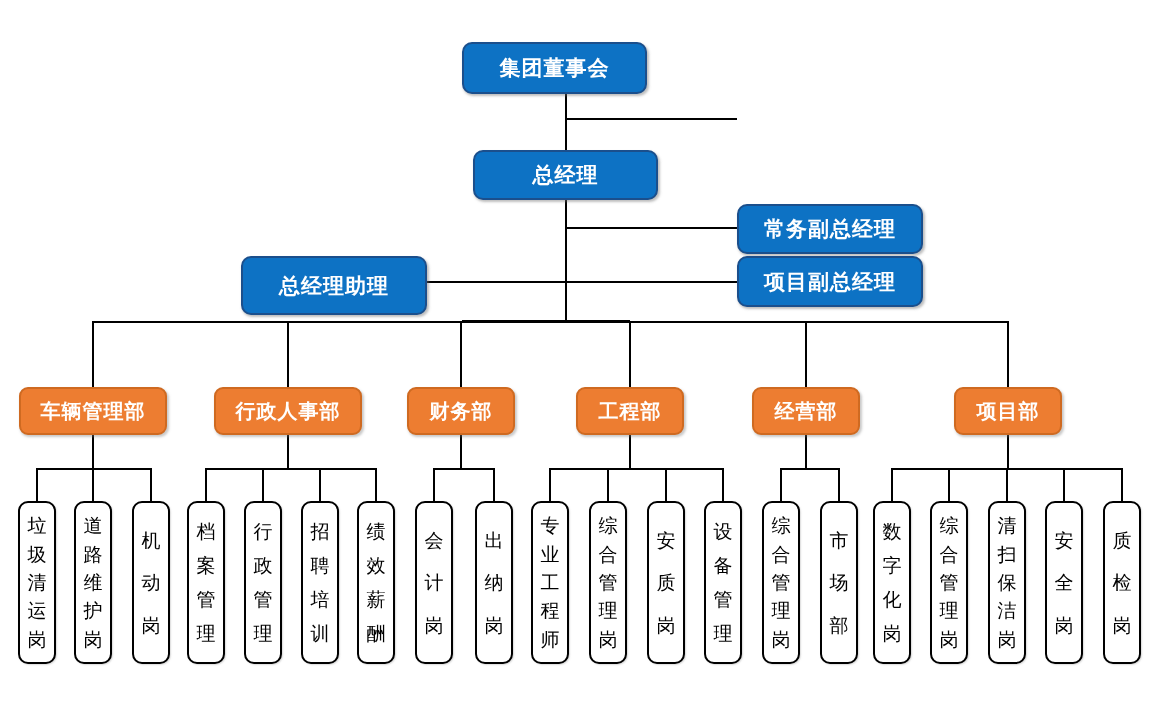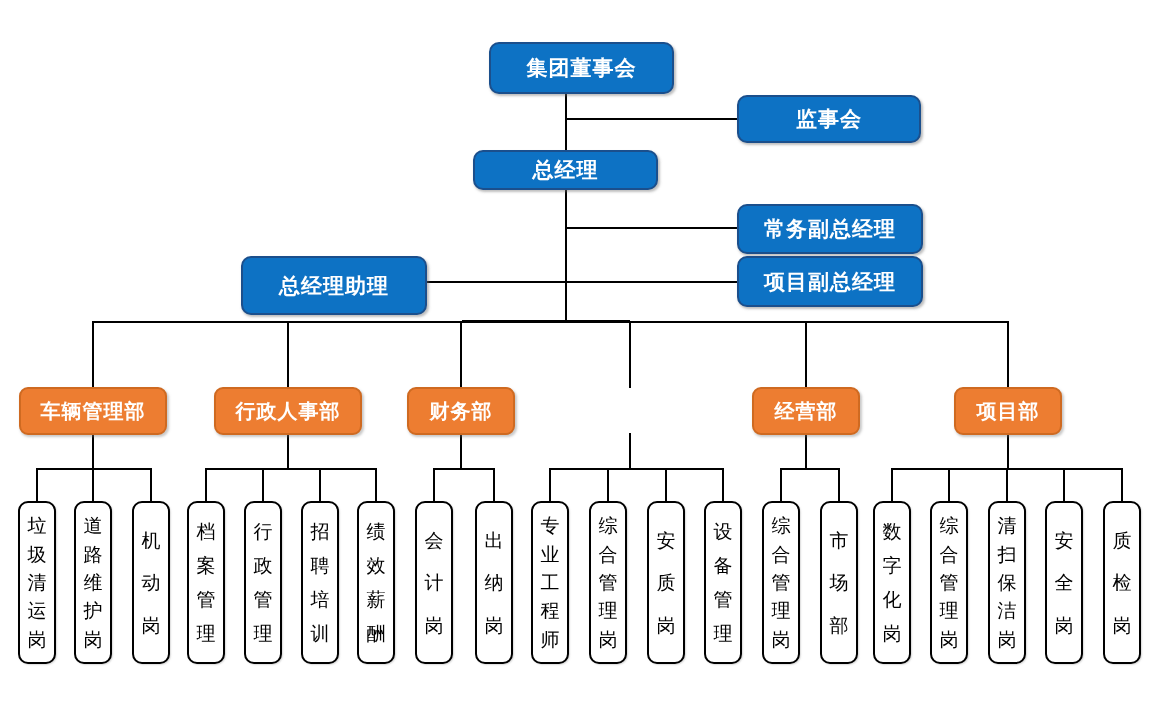--- a/index.html
+++ b/index.html
@@ -118,30 +118,30 @@
   <div class="vline" style="left:665px;top:469px;height:33px"></div>
   <div class="vline" style="left:722px;top:469px;height:33px"></div>
   <div class="vline" style="left:780px;top:469px;height:33px"></div>
   <div class="vline" style="left:838px;top:469px;height:33px"></div>
   <div class="vline" style="left:891px;top:469px;height:33px"></div>
   <div class="vline" style="left:948px;top:469px;height:33px"></div>
   <div class="vline" style="left:1006px;top:469px;height:33px"></div>
   <div class="vline" style="left:1063px;top:469px;height:33px"></div>
   <div class="vline" style="left:1121px;top:469px;height:33px"></div>
 
-  <div class="node blue" style="left:489px;top:42px;width:185px;height:52px">集团董事会</div>
-  <div class="node blue" style="left:737px;top:95px;width:184px;height:48px">监事会</div>
-  <div class="node blue" style="left:473px;top:150px;width:185px;height:40px">总经理</div>
+  <div class="node blue" style="left:462px;top:42px;width:185px;height:52px">集团董事会</div>
+  <div class="node blue" style="left:473px;top:150px;width:185px;height:50px">总经理</div>
   <div class="node blue" style="left:737px;top:204px;width:186px;height:50px">常务副总经理</div>
   <div class="node blue" style="left:241px;top:256px;width:186px;height:59px">总经理助理</div>
   <div class="node blue" style="left:737px;top:256px;width:186px;height:51px">项目副总经理</div>
 
   <div class="node orange" style="left:214px;top:387px;width:148px;height:48px">行政人事部</div>
   <div class="node orange" style="left:19px;top:387px;width:148px;height:48px">车辆管理部</div>
   <div class="node orange" style="left:407px;top:387px;width:108px;height:48px">财务部</div>
+  <div class="node orange" style="left:576px;top:387px;width:108px;height:48px">工程部</div>
   <div class="node orange" style="left:954px;top:387px;width:108px;height:48px">项目部</div>
   <div class="node orange" style="left:752px;top:387px;width:108px;height:48px">经营部</div>
 
   <div class="node leaf" style="left:18px">
     <div class="vtext">
         <span>垃</span>
         <span>圾</span>
         <span>清</span>
         <span>运</span>
         <span>岗</span>

